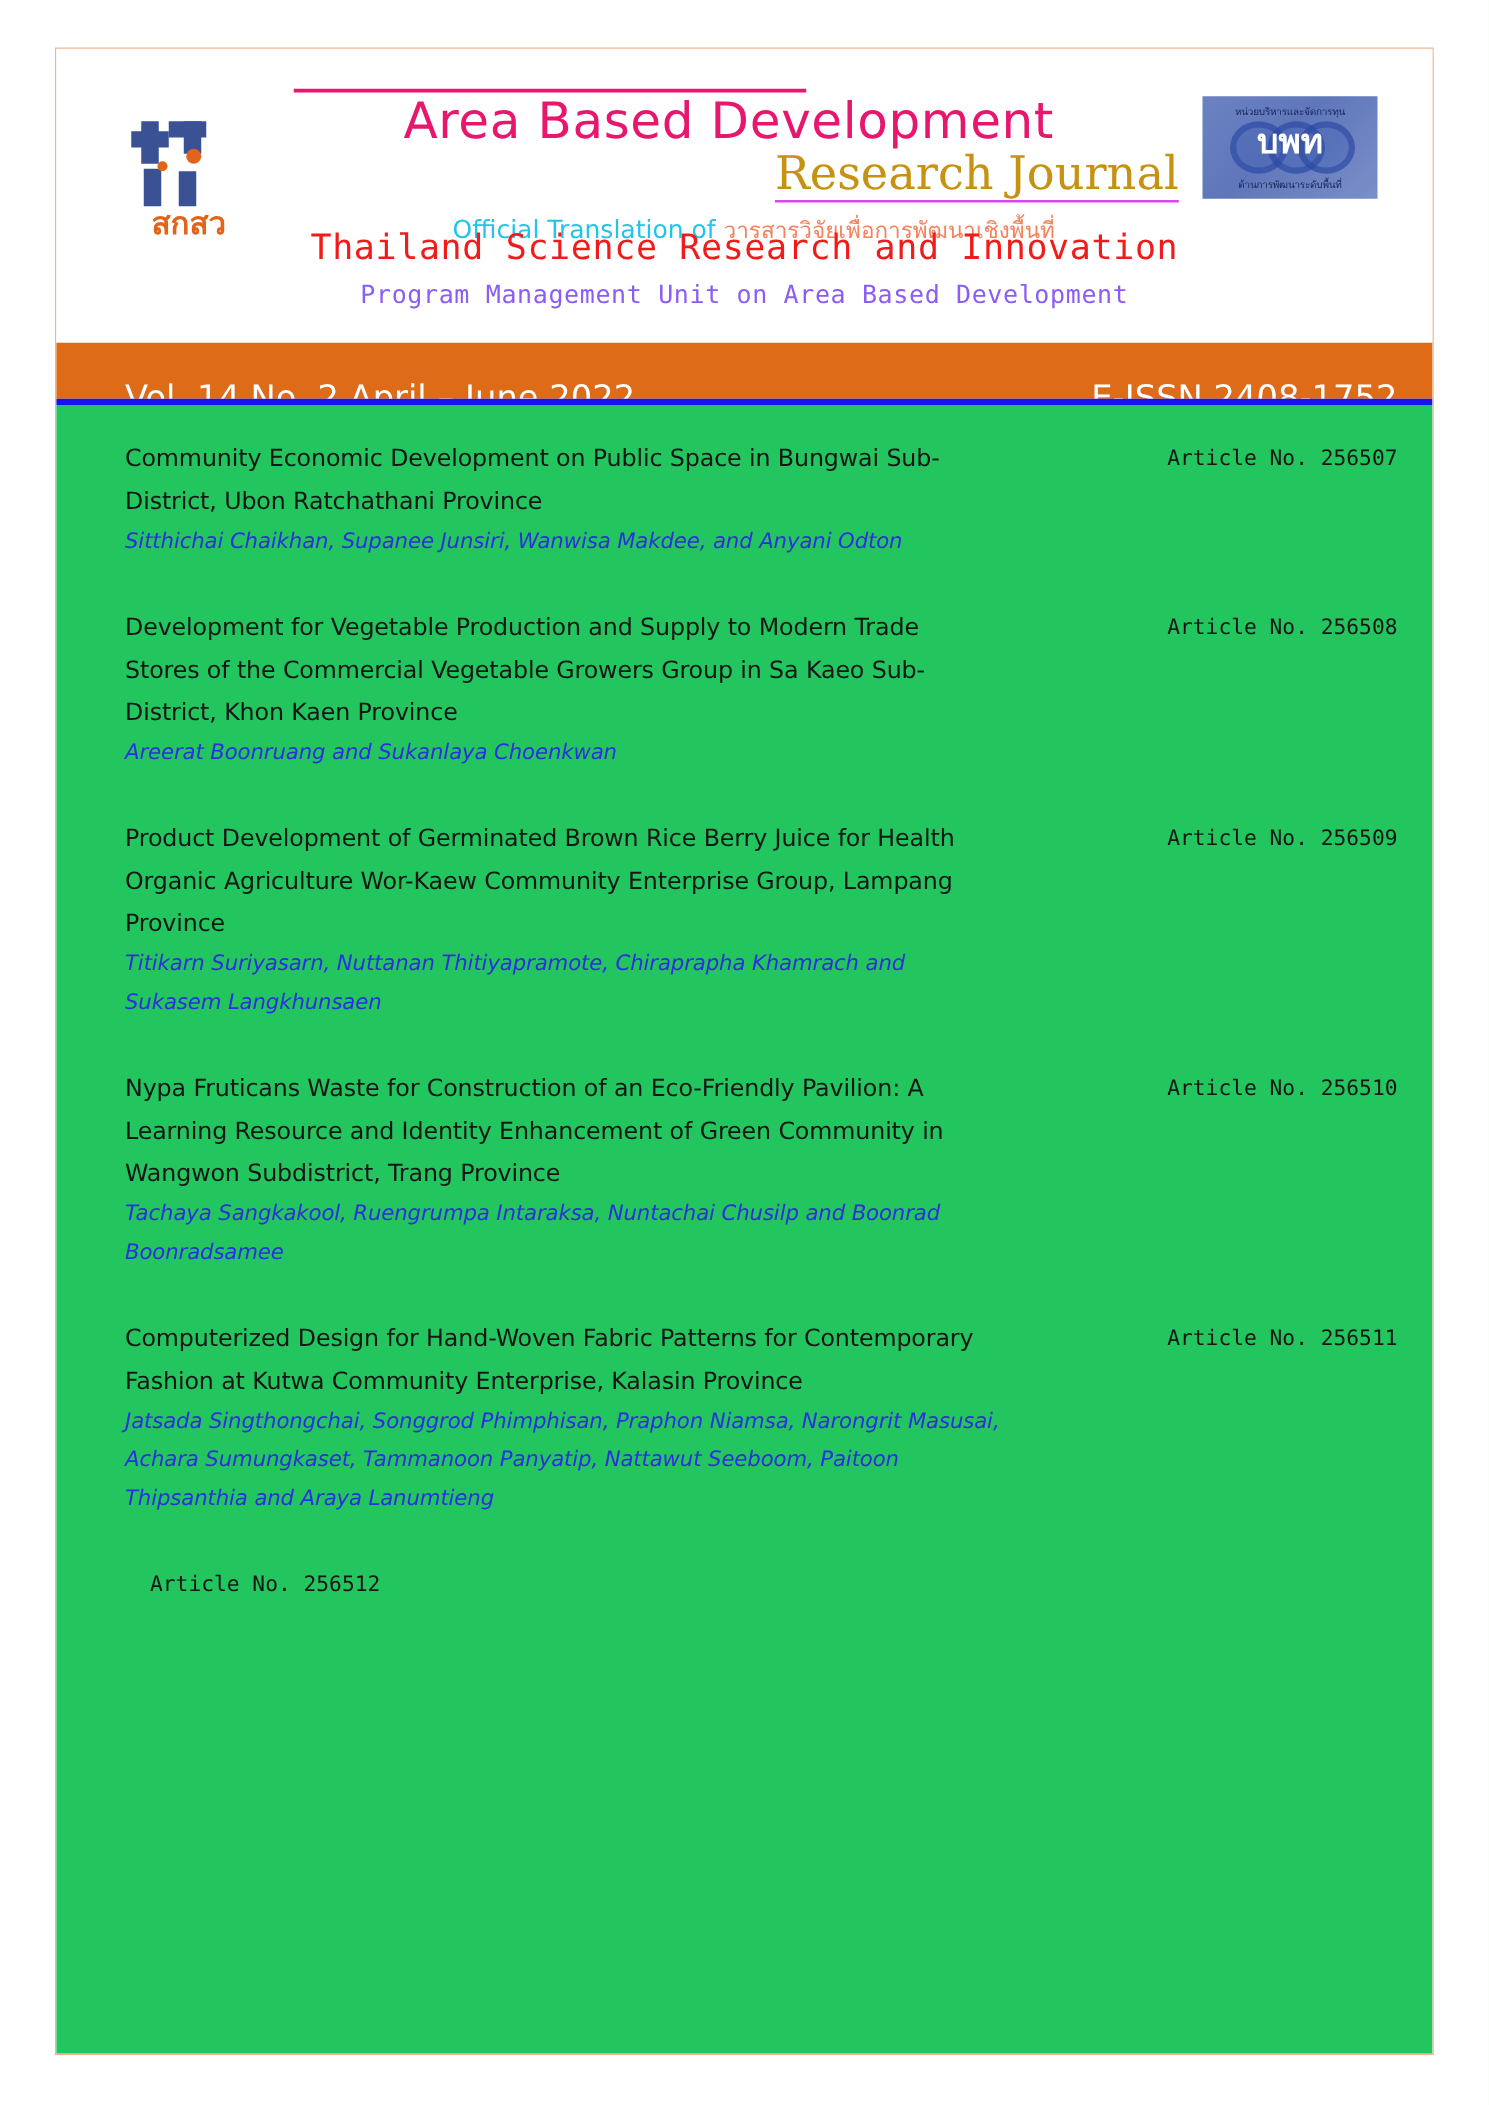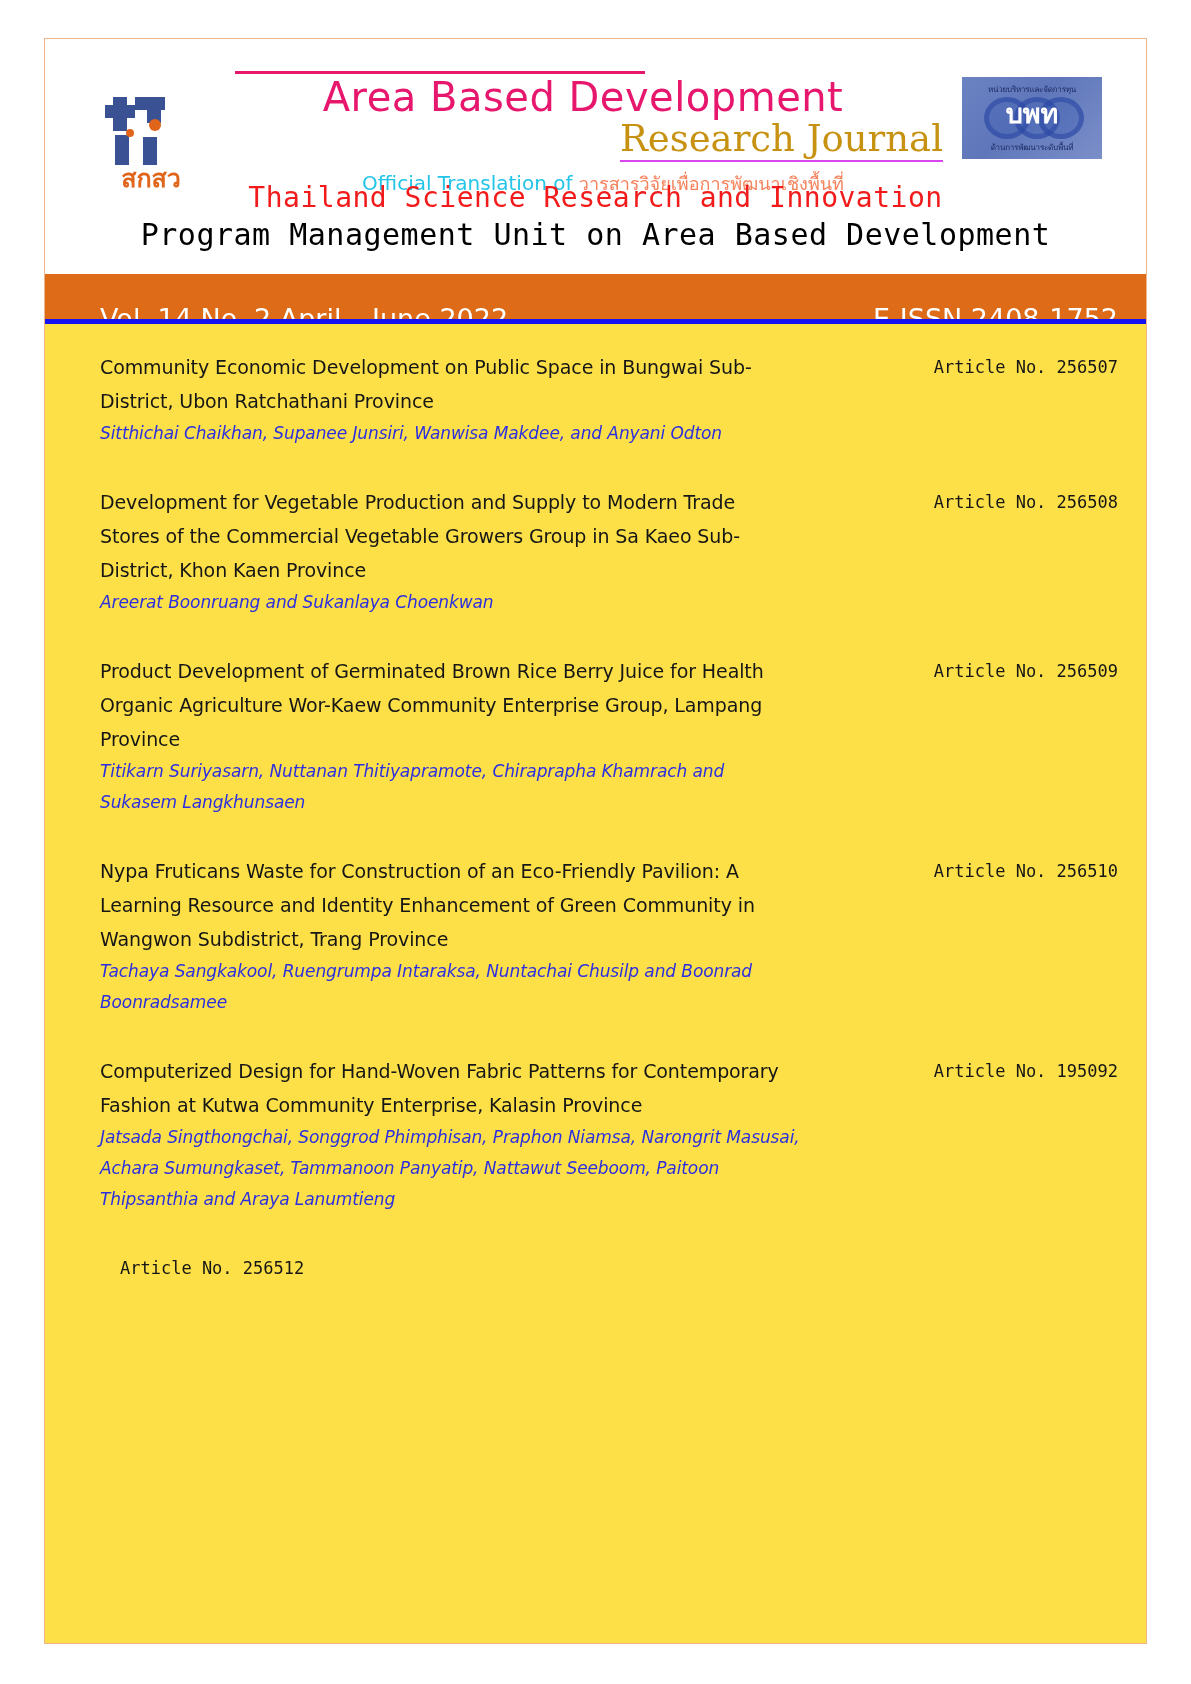--- a/index.html
+++ b/index.html
@@ -157,23 +157,23 @@
   }
   .org-1 {
     font-family: "DejaVu Sans Mono", monospace;
     font-size: 28px;
     line-height: 38px;
     color: #f21b1b;
     letter-spacing: 0.5px;
   }
   .org-2 {
     font-family: "DejaVu Sans Mono", monospace;
-    font-size: 30px;
+    font-size: 20px;
     line-height: 36px;
-    color: #000000;
+    color: #8b5cf6;
     letter-spacing: 0.5px;
   }
 
   
   .banner {
     flex: 0 0 auto;
     background: #dd6b17;
     height: 45px;
     display: flex;
     align-items: center;
@@ -190,21 +190,21 @@
   }
   .banner-rule {
     flex: 0 0 auto;
     height: 5px;
     background: #1612f0;
   }
 
   
   .toc {
     flex: 1 1 auto;
-    background: #fde047;
+    background: #22c55e;
     padding: 26px 28px 0 55px;
   }
 
   .article {
     display: flex;
     justify-content: space-between;
     align-items: flex-start;
     margin-bottom: 36px;
   }
   .article-main {
@@ -326,21 +326,21 @@
           <div class="article-authors">Tachaya Sangkakool, Ruengrumpa Intaraksa, Nuntachai Chusilp and Boonrad Boonradsamee</div>
         </div>
         <div class="article-no">Article No. 256510</div>
       </div>
 
       <div class="article">
         <div class="article-main">
           <div class="article-title">Computerized Design for Hand-Woven Fabric Patterns for Contemporary Fashion at Kutwa Community Enterprise, Kalasin Province</div>
           <div class="article-authors">Jatsada Singthongchai, Songgrod Phimphisan, Praphon Niamsa, Narongrit  Masusai, Achara Sumungkaset, Tammanoon  Panyatip, Nattawut Seeboom, Paitoon Thipsanthia and Araya Lanumtieng</div>
         </div>
-        <div class="article-no">Article No. 195092</div>
+        <div class="article-no">Article No. 256511</div>
       </div>
 
       <div class="article">
         <div class="article-no">Article No. 256512</div>
       </div>
 
     </div>
   </div>
 </div>
 

